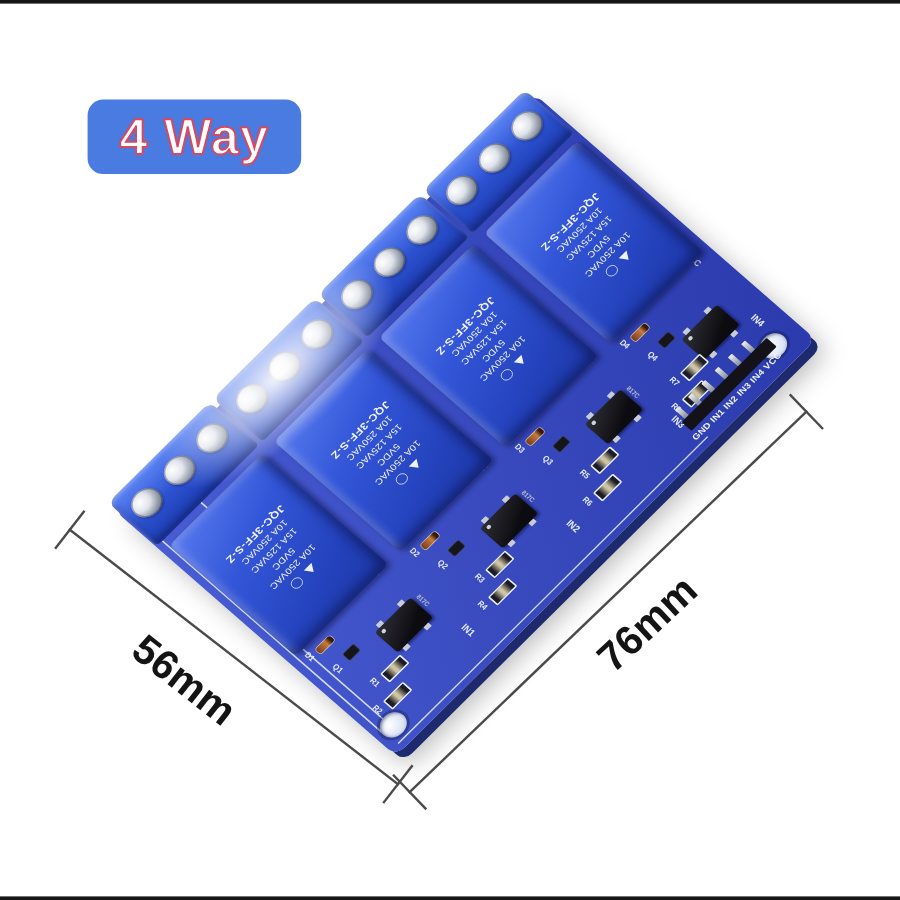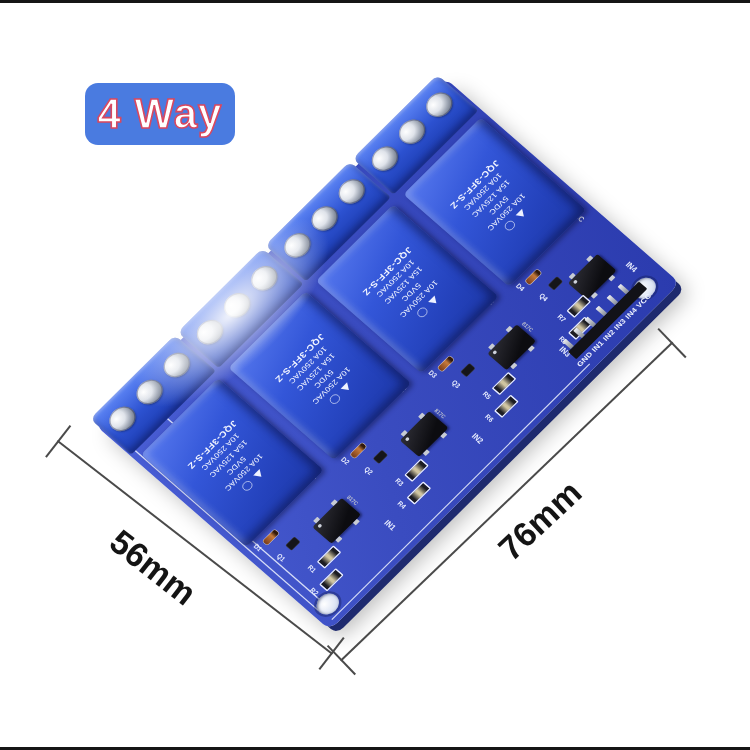--- a/index.html
+++ b/index.html
@@ -7,23 +7,23 @@
     width:750px;height:750px;position:relative;overflow:hidden;
     background:#ffffff;
     font-family:"Liberation Sans", sans-serif;
   }
   .frame-line{position:absolute;left:0;width:750px;height:3px;background:#161616;}
   .frame-top{top:0;}
   .frame-bottom{bottom:0;}
 
   
   .badge{
-    position:absolute;left:73px;top:83px;width:150px;height:62px;
+    position:absolute;left:73px;top:83px;width:178px;height:62px;
     background:#4a7be0;border-radius:13px;
-    display:flex;align-items:center;justify-content:center;margin-left:12px;
+    display:flex;align-items:center;justify-content:center;
   }
   .badge span{
     color:#ffffff;font-size:42px;font-weight:bold;letter-spacing:1px;
     -webkit-text-stroke:1.6px #d9485f;
     text-shadow:0 0 1px #d9485f;
   }
 
   
   .board{
     position:absolute;left:0;top:0;width:760px;height:560px;

